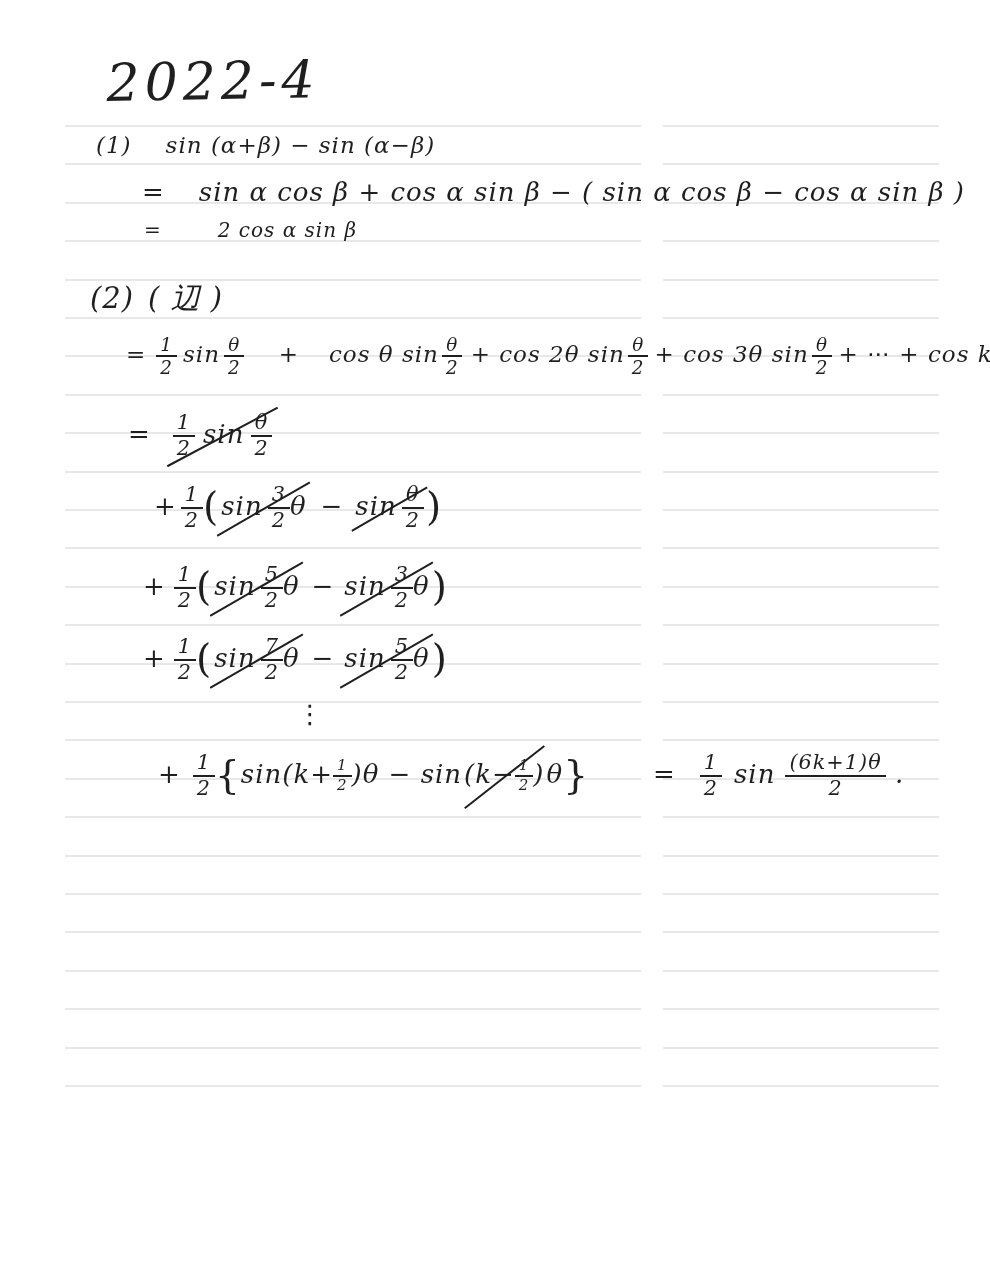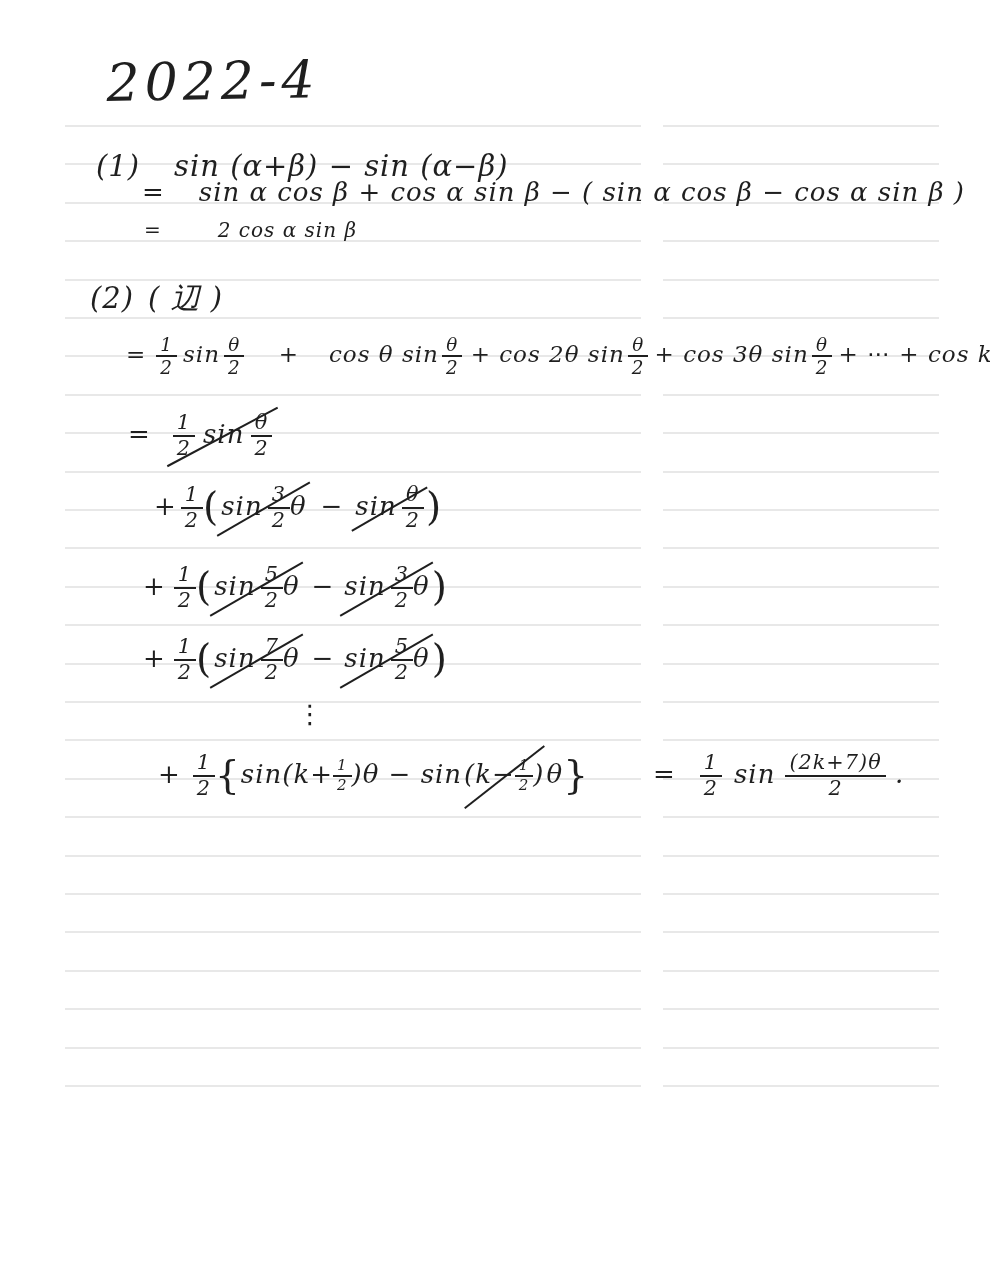--- a/index.html
+++ b/index.html
@@ -47,21 +47,21 @@
   }
 </style>
 </head>
 <body>
 
 <div class="page">
   <div class="rules rules-left"></div>
   <div class="rules rules-right"></div>
   <h1 class="title">2022-4</h1>
   <div id="content">
-      <div class="mline" style="left: 96px; top: 131px; font-size: 29px;"><span class="txt">(1)</span><span class="sp" style="width: 34px;"></span><span class="txt">sin (α+β) − sin (α−β)</span></div>
+      <div class="mline" style="left: 96px; top: 113px; font-size: 23px;"><span class="txt">(1)</span><span class="sp" style="width: 34px;"></span><span class="txt">sin (α+β) − sin (α−β)</span></div>
       <div class="mline" style="left: 142px; top: 159px; font-size: 26px;"><span class="txt">=</span><span class="sp" style="width: 34px;"></span><span class="txt">sin α cos β + cos α sin β − ( sin α cos β − cos α sin β )</span></div>
       <div class="mline" style="left: 144px; top: 200px; font-size: 20px;"><span class="txt">=</span><span class="sp" style="width: 56px;"></span><span class="txt">2 cos α sin β</span></div>
       <div class="mline" style="left: 90px; top: 263px; font-size: 29px;"><span class="txt">(2)</span><span class="sp" style="width: 14px;"></span><span class="txt">( 辺 )</span></div>
       <div class="mline" style="left: 126px; top: 316px; font-size: 23px;"><span class="txt">=</span><span class="sp" style="width: 10px;"></span><span class="frac">
           <span class="fn">1</span>
           <span class="fd">2</span>
         </span><span class="sp" style="width: 6px;"></span><span class="txt">sin</span><span class="sp" style="width: 4px;"></span><span class="frac">
           <span class="fn">θ</span>
           <span class="fd">2</span>
         </span><span class="sp" style="width: 34px;"></span><span class="txt">+</span><span class="sp" style="width: 30px;"></span><span class="txt">cos θ sin</span><span class="sp" style="width: 3px;"></span><span class="frac">
@@ -118,17 +118,17 @@
         </span><span class="txt big">{</span><span class="txt">sin(k+</span><span class="frac sm">
           <span class="fn">1</span>
           <span class="fd">2</span>
         </span><span class="txt">)θ − sin</span><span class="grp strike" style="--ang: -38deg;"><span class="txt">(k−</span><span class="frac sm">
             <span class="fn">1</span>
             <span class="fd">2</span>
           </span><span class="txt">)</span></span><span class="txt">θ</span><span class="txt big">}</span><span class="sp" style="width: 64px;"></span><span class="txt">=</span><span class="sp" style="width: 24px;"></span><span class="frac">
           <span class="fn">1</span>
           <span class="fd">2</span>
         </span><span class="sp" style="width: 12px;"></span><span class="txt">sin</span><span class="sp" style="width: 10px;"></span><span class="frac">
-          <span class="fn">(2k+7)θ</span>
+          <span class="fn">(6k+1)θ</span>
           <span class="fd">2</span>
         </span><span class="txt"> .</span></div>
     </div>
 </div>
 
 </body></html>

